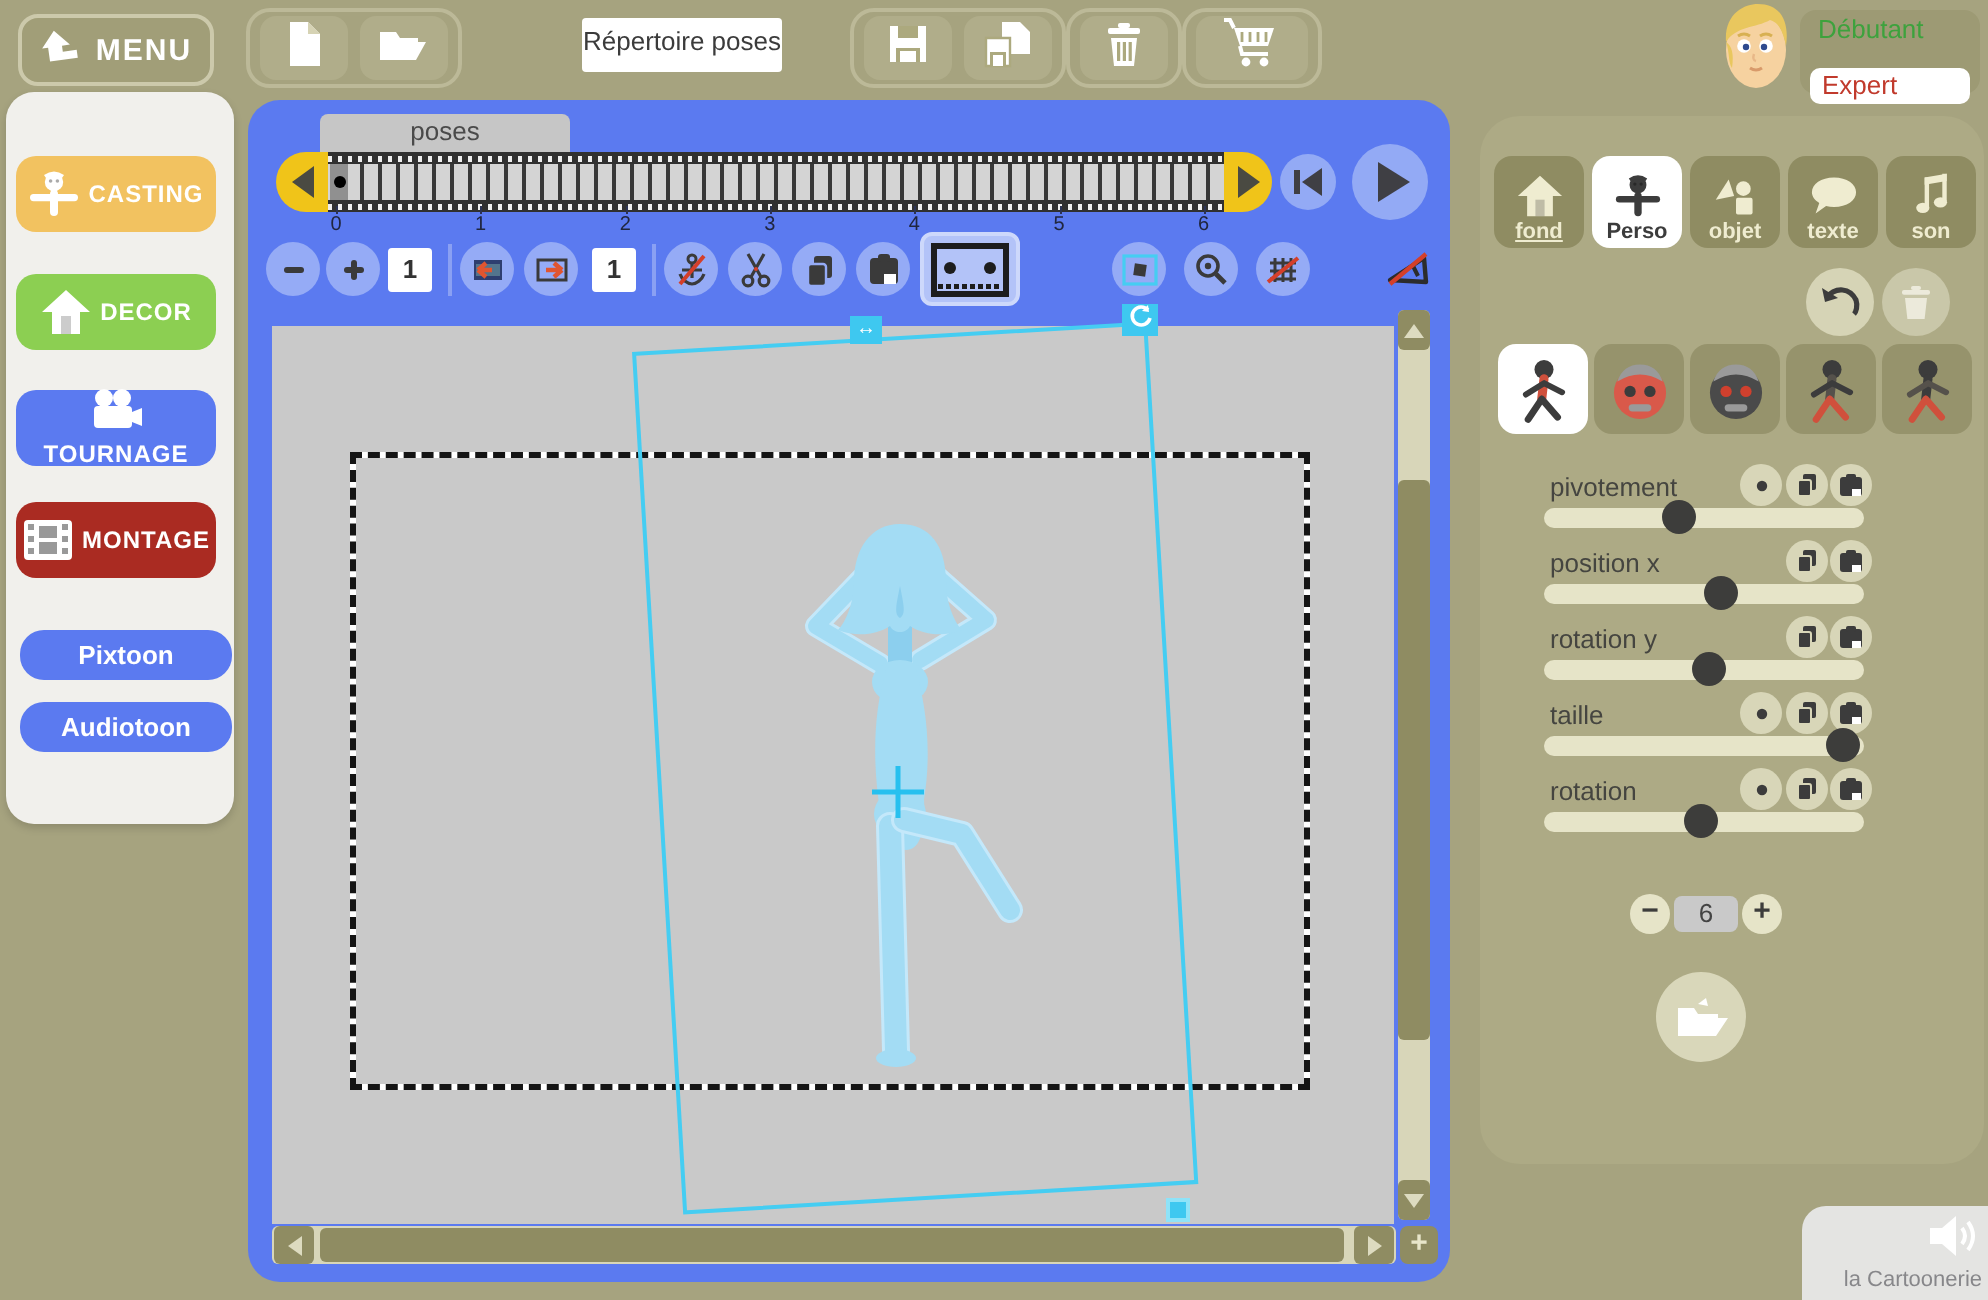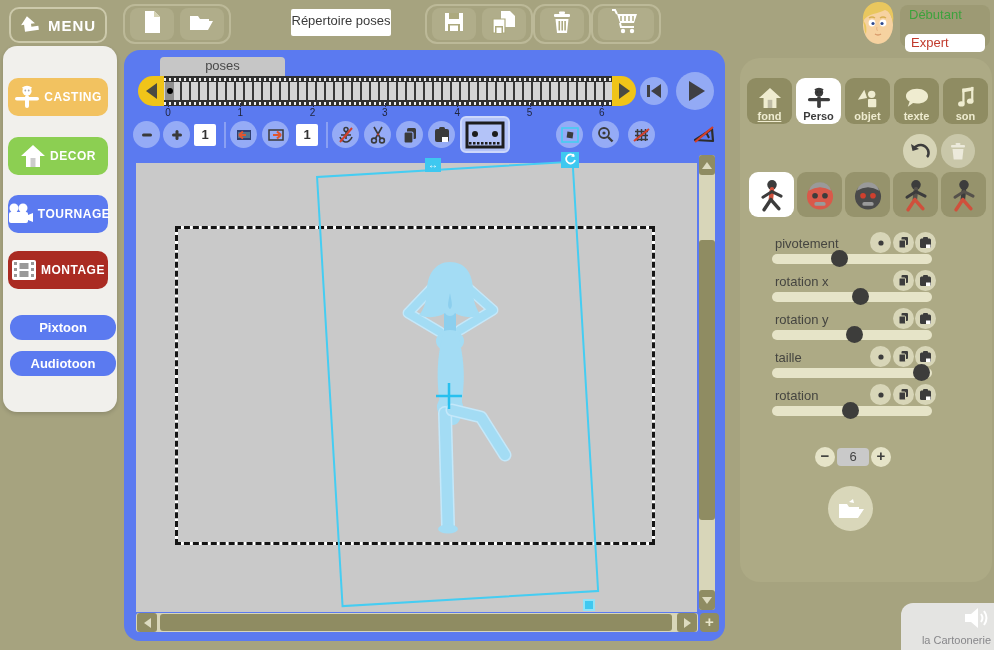--- a/index.html
+++ b/index.html
@@ -243,21 +243,21 @@
     </div>
     <div class="abs side-btn" style="top: 137px; background: rgb(140, 207, 82);">
       <span style="display:flex;">
         <svg width="26" height="24" viewBox="0 0 26 24">
           <path d="M13 1 L25 12 H20 V23 H6 V12 H1 Z" fill="#ffffff"></path>
           <rect x="10.5" y="14" width="5" height="9" fill="#00000033"></rect>
         </svg>
       </span>
       <span style="font-size:12px;">DECOR</span>
     </div>
-    <div class="abs side-btn" style="top: 195px; background: rgb(91, 122, 240);">
+    <div class="abs side-btn" style="top: 195px; background: rgb(91, 122, 240); flex-direction: column;">
       <span style="display:flex;">
         <svg width="28" height="22" viewBox="0 0 28 22">
           <circle cx="8" cy="5" r="4.5" fill="#ffffff"></circle>
           <circle cx="17" cy="5" r="4.5" fill="#ffffff"></circle>
           <rect x="3" y="9" width="19" height="11" rx="2" fill="#ffffff"></rect>
           <path d="M22 12 L27 10 V19 L22 17 Z" fill="#ffffff"></path>
         </svg>
       </span>
       <span style="font-size:12px;">TOURNAGE</span>
     </div>
@@ -622,21 +622,21 @@
       <div class="mini-btn" style="left: 175px; top: 174px;">
         <svg width="13" height="13" viewBox="0 0 13 13">
           <rect x="1" y="2.5" width="11" height="9.5" rx="1.5" fill="#3c3c3c"></rect>
           <rect x="4" y="1" width="5" height="3" rx="1" fill="#3c3c3c"></rect>
           <rect x="7" y="8.5" width="4.5" height="3.5" fill="#fff"></rect>
         </svg>
       </div>
       <div class="sl-track" style="top: 196px;">
         <div class="sl-thumb" style="left: calc(42% - 8px);"></div>
       </div>
-      <div class="sl-label" style="top: 216px;">rotation x</div>
+      <div class="sl-label" style="top: 216px;">position x</div>
       <div class="mini-btn" style="left: 153px; top: 212px;">
         <svg width="11" height="13" viewBox="0 0 11 13">
           <rect x="3.5" y="1" width="6.5" height="8" rx="1" fill="#3c3c3c"></rect>
           <rect x="1" y="4" width="6.5" height="8" rx="1" fill="#3c3c3c" stroke="#d8d6b8" stroke-width="1"></rect>
         </svg>
       </div>
       <div class="mini-btn" style="left: 175px; top: 212px;">
         <svg width="13" height="13" viewBox="0 0 13 13">
           <rect x="1" y="2.5" width="11" height="9.5" rx="1.5" fill="#3c3c3c"></rect>
           <rect x="4" y="1" width="5" height="3" rx="1" fill="#3c3c3c"></rect>

